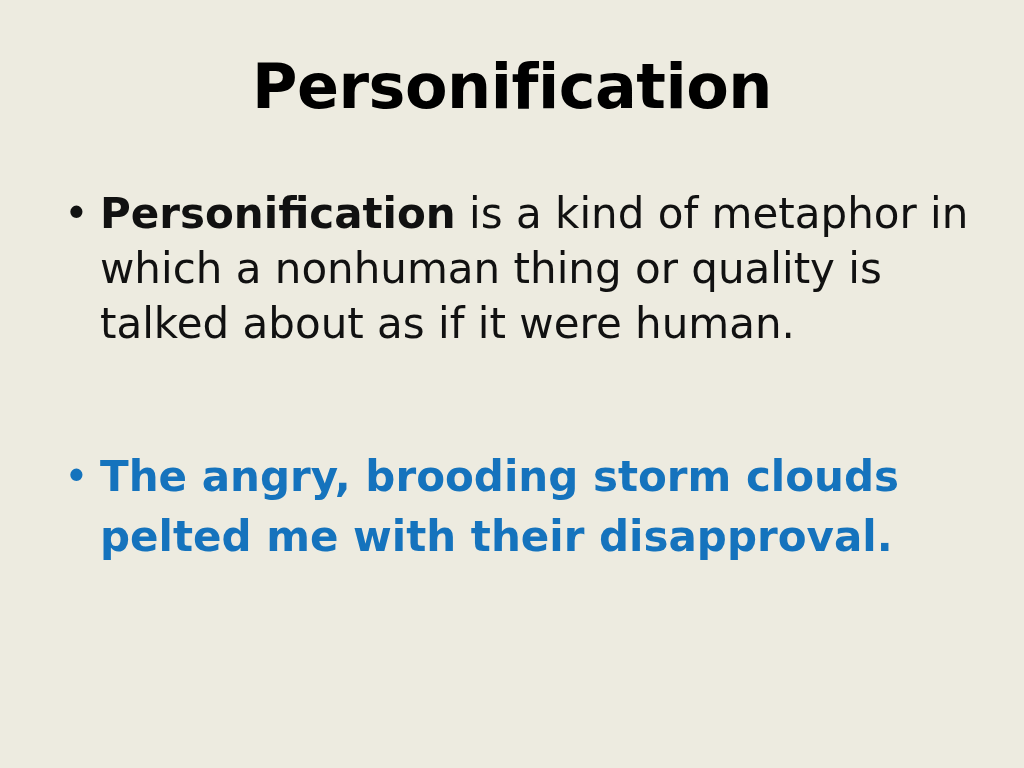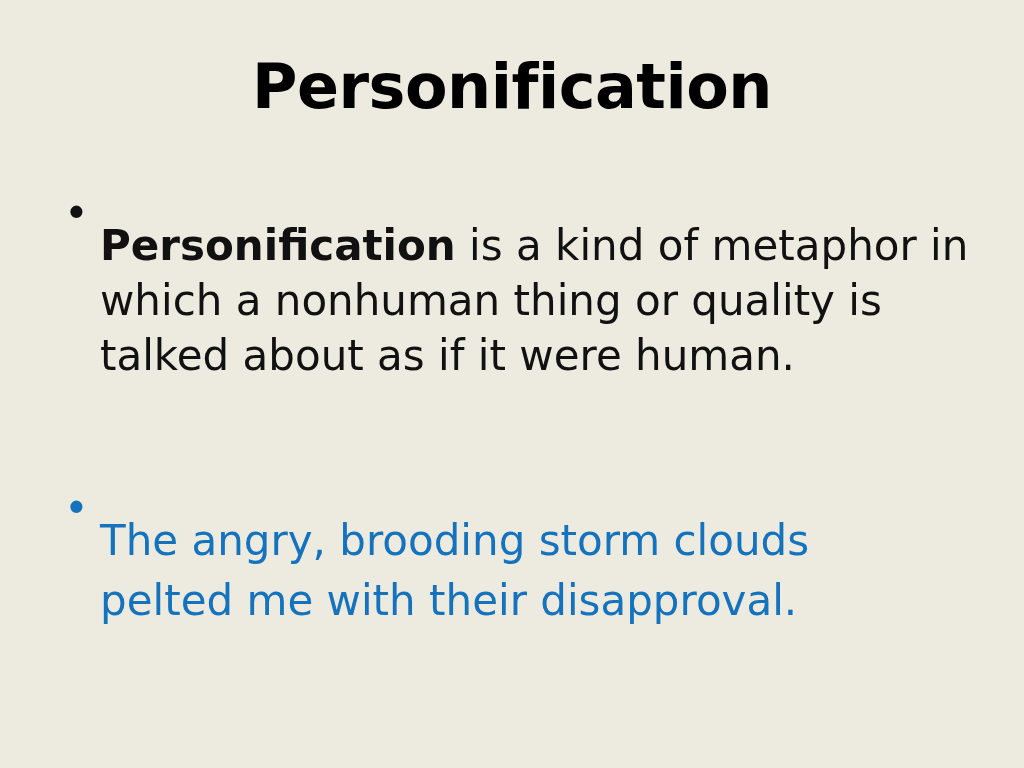--- a/index.html
+++ b/index.html
@@ -50,38 +50,37 @@
     line-height: 55px;
     text-align: left;
     padding-left: 6px;
     box-sizing: border-box;
   }
   .bullet-text {
     flex: 1 1 auto;
     font-size: 42px;
     line-height: 55px;
     color: #111111;
-    margin-top: 32px;
   }
   .bullet-text .lead {
     font-weight: bold;
   }
   .bullet-para-1 .bullet-marker {
     color: #111111;
   }
   .spacer-block {
     height: 96px;
   }
   .bullet-para-2 .bullet-marker {
     color: #1573bd;
     line-height: 60px;
   }
   .bullet-para-2 .bullet-text {
     color: #1573bd;
-    font-weight: normal;
+    font-weight: bold;
     line-height: 60px;
     max-width: 800px;
   }
 </style>
 </head>
 <body>
 
 <div class="slide">
 
   <div class="slide-title">Personification</div>

